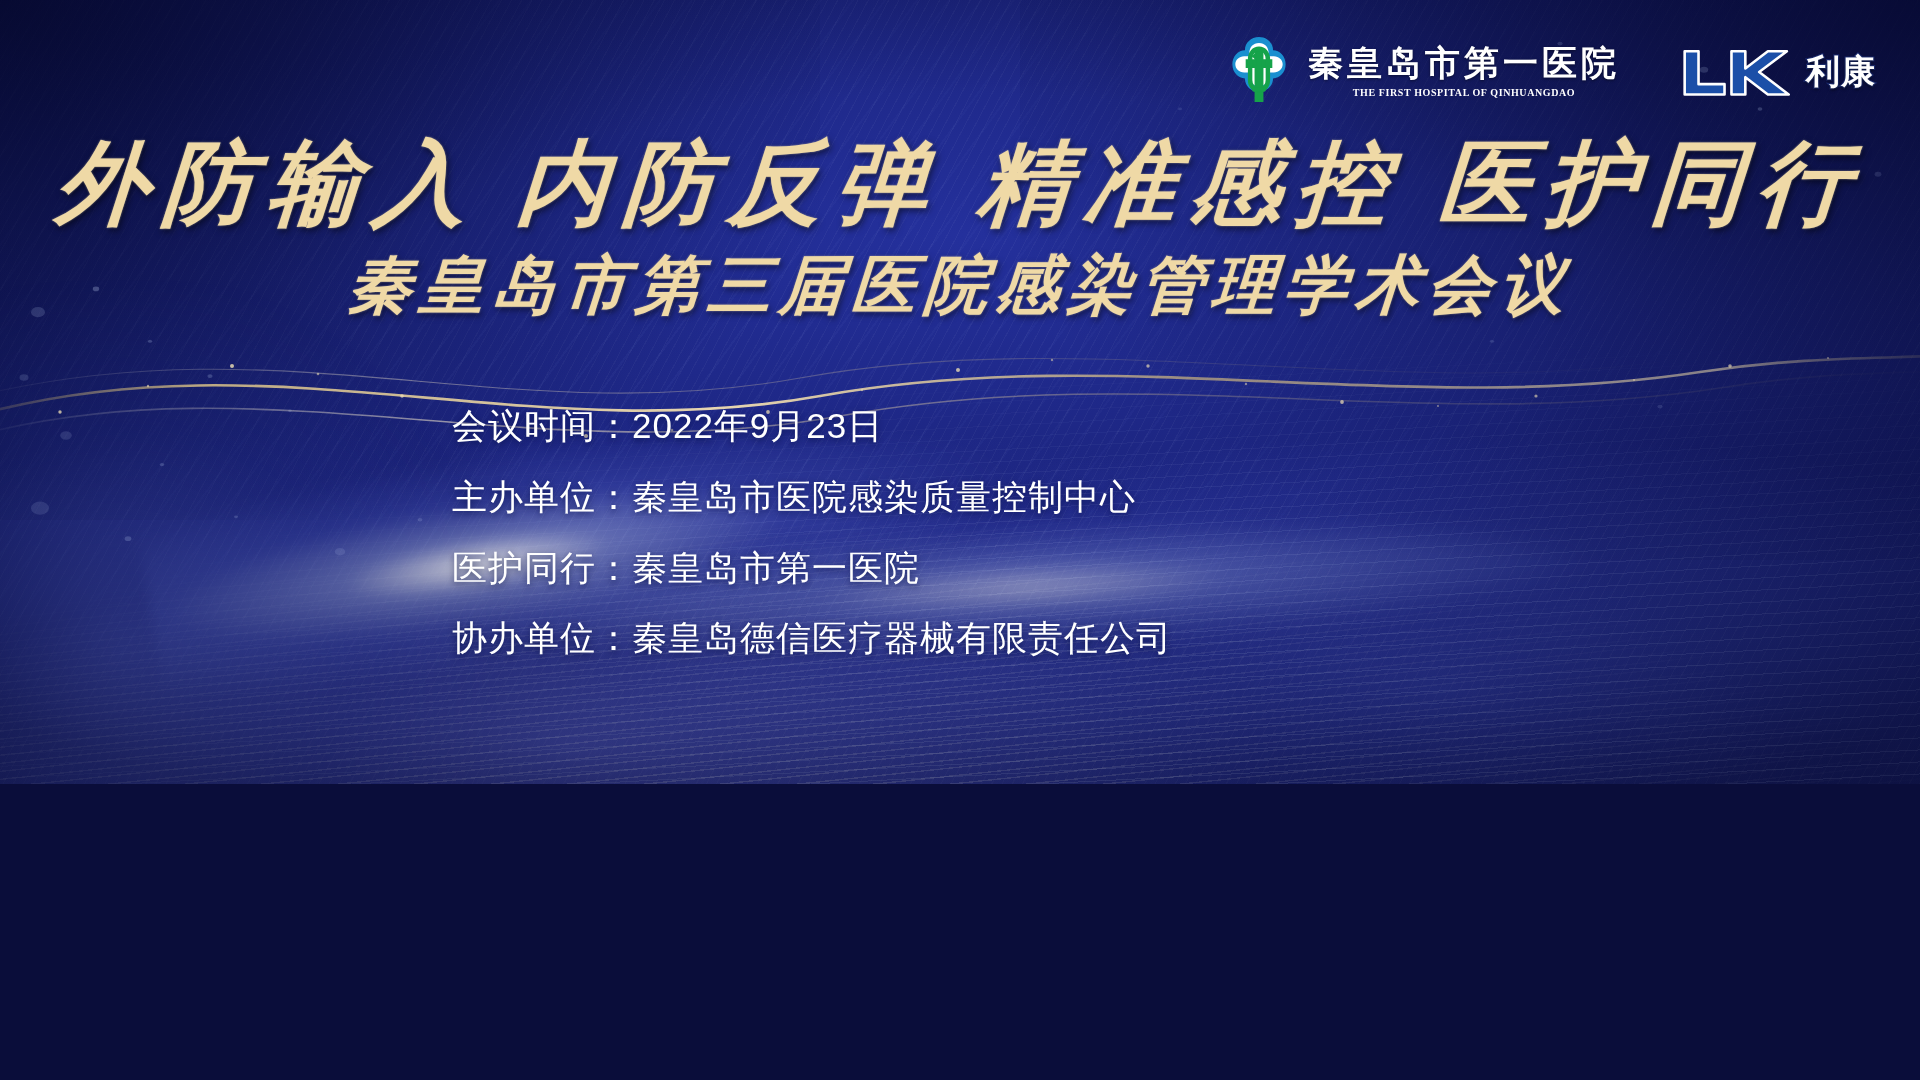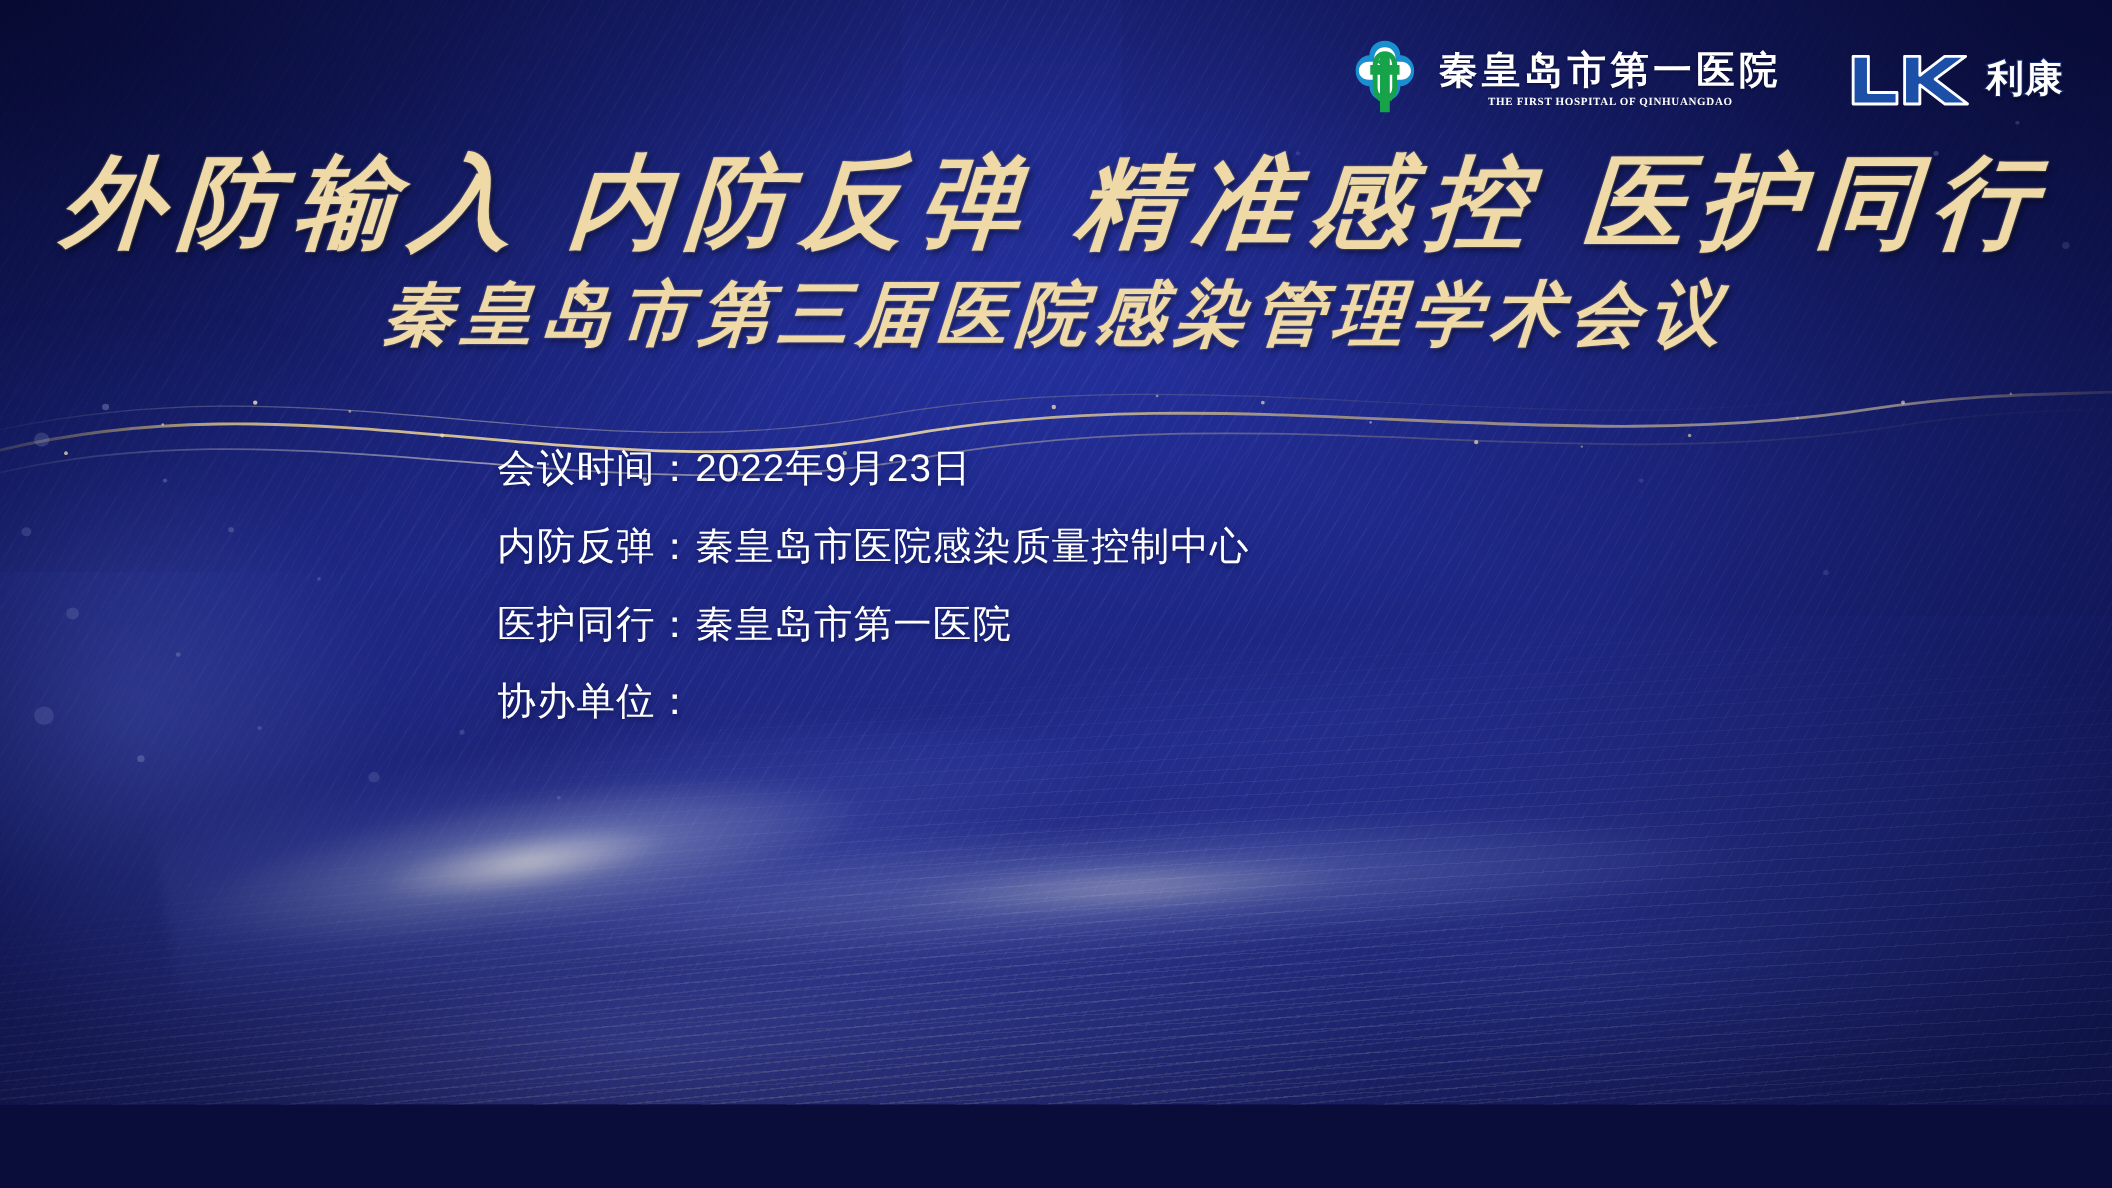--- a/index.html
+++ b/index.html
@@ -3,21 +3,21 @@
 <meta charset="utf-8">
 <style>
   html, body {
     margin: 0;
     padding: 0;
     background: #0a0d3a;
   }
   #stage {
     position: relative;
     width: 1920px;
-    height: 1004px;
+    height: 784px;
     overflow: hidden;
     font-family: "Liberation Sans", "DejaVu Sans", sans-serif;
     background: #121a5c;
   }
 
   
   .bg-base {
     position: absolute; inset: 0;
     background:
       radial-gradient(ellipse 90% 60% at 30% 95%, rgba(120,130,255,0.55) 0%, rgba(60,70,190,0.20) 40%, rgba(0,0,0,0) 70%),
@@ -370,34 +370,35 @@
   <div class="info">
 
     <div class="info-row">
       <span class="info-label">会议时间：</span>
       <span class="info-values">
         <span class="info-value">2022年9月23日</span>
       </span>
     </div>
 
     <div class="info-row">
-      <span class="info-label">内防反弹：</span>
+      <span class="info-label">主办单位：</span>
       <span class="info-values">
         <span class="info-value">秦皇岛市医院感染质量控制中心</span>
       </span>
     </div>
 
     <div class="info-row">
       <span class="info-label">医护同行：</span>
       <span class="info-values">
         <span class="info-value">秦皇岛市第一医院</span>
       </span>
     </div>
 
     <div class="info-row">
       <span class="info-label">协办单位：</span>
       <span class="info-values">
+        <span class="info-value">秦皇岛德信医疗器械有限责任公司</span>
       </span>
     </div>
 
   </div>
 
 </div>
 
 </body></html>

